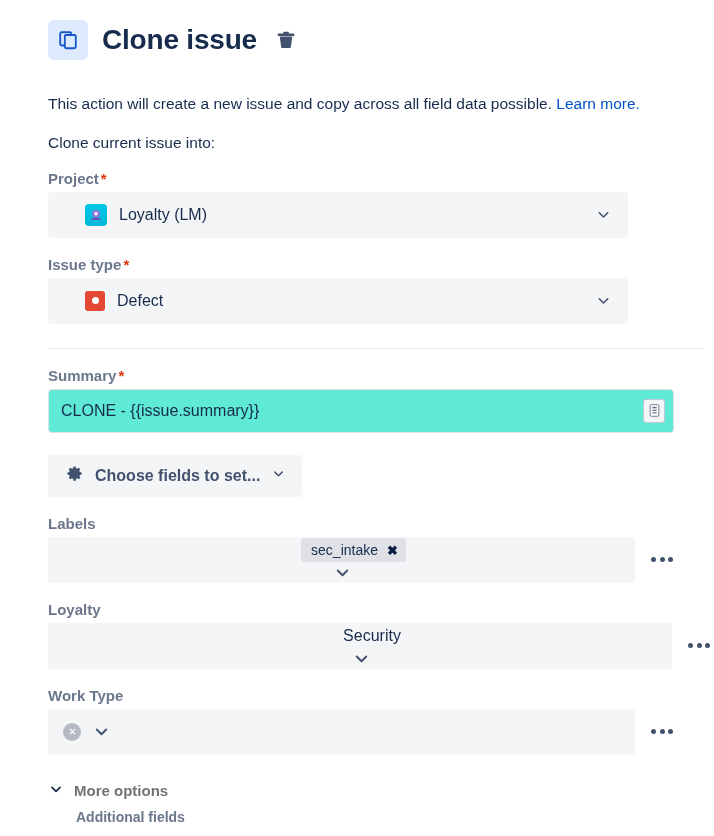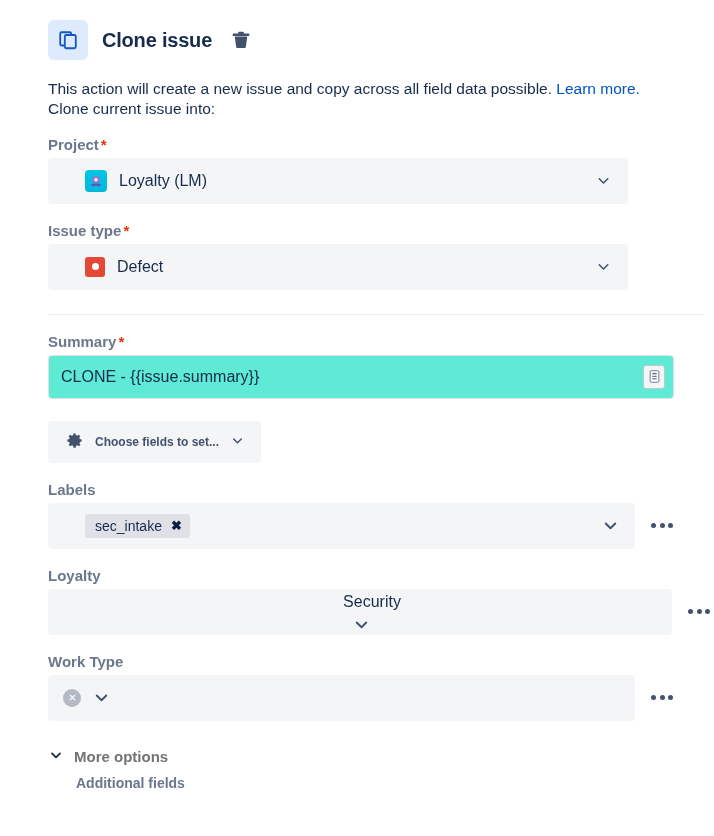--- a/index.html
+++ b/index.html
@@ -13,28 +13,28 @@
   }
   .page { padding: 18px 0 0 48px; position: relative; width: 714px; }
 
   
   .header { display: flex; align-items: center; gap: 14px; height: 44px; }
   .app-icon {
     width: 40px; height: 40px; border-radius: 6px;
     background: #DEEBFF; display: flex; align-items: center; justify-content: center;
     flex: none;
   }
-  .title { font-size: 20px; font-weight: 600; color: #172B4D; letter-spacing: -0.2px; }
+  .title { font-size: 28px; font-weight: 600; color: #172B4D; letter-spacing: -0.2px; }
   .trash-btn { width: 26px; height: 26px; display: flex; align-items: center; justify-content: center;
     cursor: pointer; margin-left: 2px; }
 
   
-  .desc { margin-top: 17px; font-size: 15.5px; color: #172B4D; line-height: 1.35; }
+  .desc { margin-top: 32px; font-size: 15.5px; color: #172B4D; line-height: 1.35; }
   .desc a { color: #0052CC; text-decoration: none; }
-  .subhead { font-size: 15.5px; color: #172B4D; }
+  .subhead { margin-top: 19px; font-size: 15.5px; color: #172B4D; }
 
   
   .field { margin-top: 18px; }
   .flabel { font-size: 15px; font-weight: 600; color: #6B778C; margin-bottom: 5px; }
   .req { color: #DE350B; font-weight: 600; margin-left: 2px; }
 
   .control-row { display: flex; align-items: center; gap: 12px; }
 
   .select {
     background: #F4F5F7;
@@ -45,21 +45,21 @@
     padding: 0 12px 0 14px;
     font-size: 16px;
     color: #172B4D;
     cursor: pointer;
     position: relative;
   }
   .select .val { flex: 1; display: flex; align-items: center; gap: 12px; overflow: hidden; white-space: nowrap; padding-left: 22px; }
   .chev { flex: none; display: flex; align-items: center; justify-content: center; width: 24px; }
 
   .w-project { width: 580px; }
-  .w-labels  { width: 587px; }
+  .w-labels  { width: 587px; flex-direction: column; }
   .w-account { width: 628px; flex-direction: column; }
   .w-work    { width: 587px; }
 
   .dots { display: flex; gap: 3.5px; align-items: center; cursor: pointer; padding: 4px; }
   .dots i { width: 5px; height: 5px; border-radius: 50%; background: #42526E; display: block; }
 
   
   .proj-avatar { width: 22px; height: 22px; border-radius: 4px; flex: none;
     background: linear-gradient(180deg,#00C7E6 0%,#00B8D9 100%);
     display:flex; align-items:center; justify-content:center; }
@@ -84,21 +84,21 @@
   .text-input .tval { flex: 1; white-space: nowrap; overflow: hidden; }
   .token-btn { width: 22px; height: 24px; border: 1px solid #C1C7D0; border-radius: 3px;
     background: #F4F5F7; display:flex; align-items:center; justify-content:center; flex:none; cursor:pointer; }
 
   
   .choose-btn {
     margin-top: 22px;
     display: inline-flex; align-items: center; gap: 11px;
     height: 42px; padding: 0 16px 0 17px;
     background: #F4F5F7; border-radius: 4px;
-    font-size: 12px; font-weight: 600; color: #42526E;
+    font-size: 16px; font-weight: 600; color: #42526E;
     cursor: pointer; border: none;
   }
 
   
   .chip { display: inline-flex; align-items: center; gap: 9px;
     background: #DFE1E6; border-radius: 3px; padding: 4px 8px 4px 10px;
     font-size: 14px; color: #172B4D; }
   .chip .x { font-size: 13px; font-weight: 700; color: #091E42; cursor: pointer; line-height: 1; }
 
   .clear-icon { width: 18px; height: 18px; border-radius: 50%; background: #B3BAC5;

